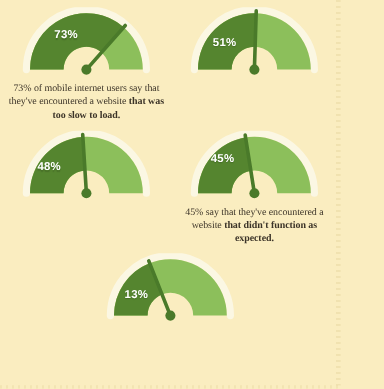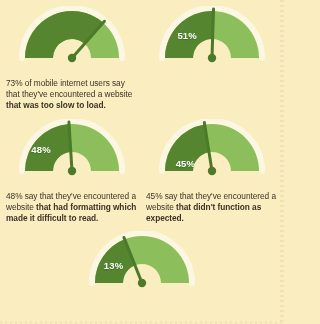--- a/index.html
+++ b/index.html
@@ -80,27 +80,28 @@
     text-align: center;
     color: #ffffff;
     font-size: 9.5px;
     font-weight: bold;
     letter-spacing: .2px;
     text-shadow: 0 1px 1px rgba(0,0,0,.18);
   }
 
   
   .caption {
-    margin-top: 15px;
+    margin-top: 5px;
     width: 132px;
-    text-align: left;
+    text-align: center;
     color: #3b3327;
     font-size: 8.3px;
     line-height: 11.2px;
     letter-spacing: -0.05px;
+    font-family: Liberation Serif, serif;
   }
   .caption .lead { font-weight: normal; }
   .caption .emph { font-weight: bold; }
 
   .spacer-row { height: 7px; }
 </style>
 </head>
 <body>
 
 <div id="infographic">
@@ -112,20 +113,21 @@
 
     <div class="cell">
       <div class="gauge-wrap">
         <svg class="gauge-svg" width="108" height="57" viewBox="0 0 108 57">
           <path class="g-halo" d="M4,51.99999999999999 A50,50 0 0 1 104,52" fill="none" stroke="#fbf7e3" stroke-width="6" stroke-linecap="round"></path>
           <path class="g-empty" d="M7,51.99999999999999 A47,47 0 0 1 101,52 L73,52 A19,19 0 0 0 35,52 Z" fill="#8cbf5b"></path>
           <path class="g-filled" d="M7,51.99999999999999 A47,47 0 0 1 85.08165767021164,16.744779727368396 L66.56492544114938,37.74788967702127 A19,19 0 0 0 35,52 Z" fill="#55852f"></path>
           <line class="g-needle" x1="54" y1="52" x2="86.40428140085893" y2="15.244557588107483" stroke="#4a7a2a" stroke-width="3" stroke-linecap="round"></line>
           <circle class="g-hub" cx="54" cy="52" r="4.2" fill="#4a7a2a"></circle>
         </svg>
+        <div class="gauge-value" style="left: 17.068px; top: 17.675px;">73%</div>
       </div>
       <div class="caption">
         <span class="lead">73% of mobile internet users say that they've encountered a website</span>
         <span class="emph">that was too slow to load.</span>
       </div>
     </div>
 
     <div class="cell">
       <div class="gauge-wrap">
         <svg class="gauge-svg" width="108" height="57" viewBox="0 0 108 57">
@@ -149,36 +151,32 @@
       <div class="gauge-wrap">
         <svg class="gauge-svg" width="108" height="57" viewBox="0 0 108 57">
           <path class="g-halo" d="M4,51.99999999999999 A50,50 0 0 1 104,52" fill="none" stroke="#fbf7e3" stroke-width="6" stroke-linecap="round"></path>
           <path class="g-empty" d="M7,51.99999999999999 A47,47 0 0 1 101,52 L73,52 A19,19 0 0 0 35,52 Z" fill="#8cbf5b"></path>
           <path class="g-filled" d="M7,51.99999999999999 A47,47 0 0 1 51.04884558212227,5.092743763871233 L52.806980128943046,33.037492159862836 A19,19 0 0 0 35,52 Z" fill="#55852f"></path>
           <line class="g-needle" x1="54" y1="52" x2="50.923264543063645" y2="3.096690307014697" stroke="#4a7a2a" stroke-width="3" stroke-linecap="round"></line>
           <circle class="g-hub" cx="54" cy="52" r="4.2" fill="#4a7a2a"></circle>
         </svg>
         <div class="gauge-value" style="left: 3px; top: 25.2862px;">48%</div>
       </div>
-      <div class="caption">
-        <span class="lead">48% say that they've encountered a website</span>
-        <span class="emph">that had formatting which made it difficult to read.</span>
-      </div>
     </div>
 
     <div class="cell">
       <div class="gauge-wrap">
         <svg class="gauge-svg" width="108" height="57" viewBox="0 0 108 57">
           <path class="g-halo" d="M4,51.99999999999999 A50,50 0 0 1 104,52" fill="none" stroke="#fbf7e3" stroke-width="6" stroke-linecap="round"></path>
           <path class="g-empty" d="M7,51.99999999999999 A47,47 0 0 1 101,52 L73,52 A19,19 0 0 0 35,52 Z" fill="#8cbf5b"></path>
           <path class="g-filled" d="M7,51.99999999999999 A47,47 0 0 1 46.64758014310914,5.578647992028529 L51.02774516423561,33.233921528692385 A19,19 0 0 0 35,52 Z" fill="#55852f"></path>
           <line class="g-needle" x1="54" y1="52" x2="46.33471121302868" y2="3.6032713108382524" stroke="#4a7a2a" stroke-width="3" stroke-linecap="round"></line>
           <circle class="g-hub" cx="54" cy="52" r="4.2" fill="#4a7a2a"></circle>
         </svg>
-        <div class="gauge-value" style="left: 7.4556px; top: 39px;">45%</div>
+        <div class="gauge-value" style="left: 7.4556px; top: 18px;">45%</div>
       </div>
       <div class="caption">
         <span class="lead">45% say that they've encountered a website</span>
         <span class="emph">that didn't function as expected.</span>
       </div>
     </div>
 
   </div>
 
   <div class="spacer-row"></div>

